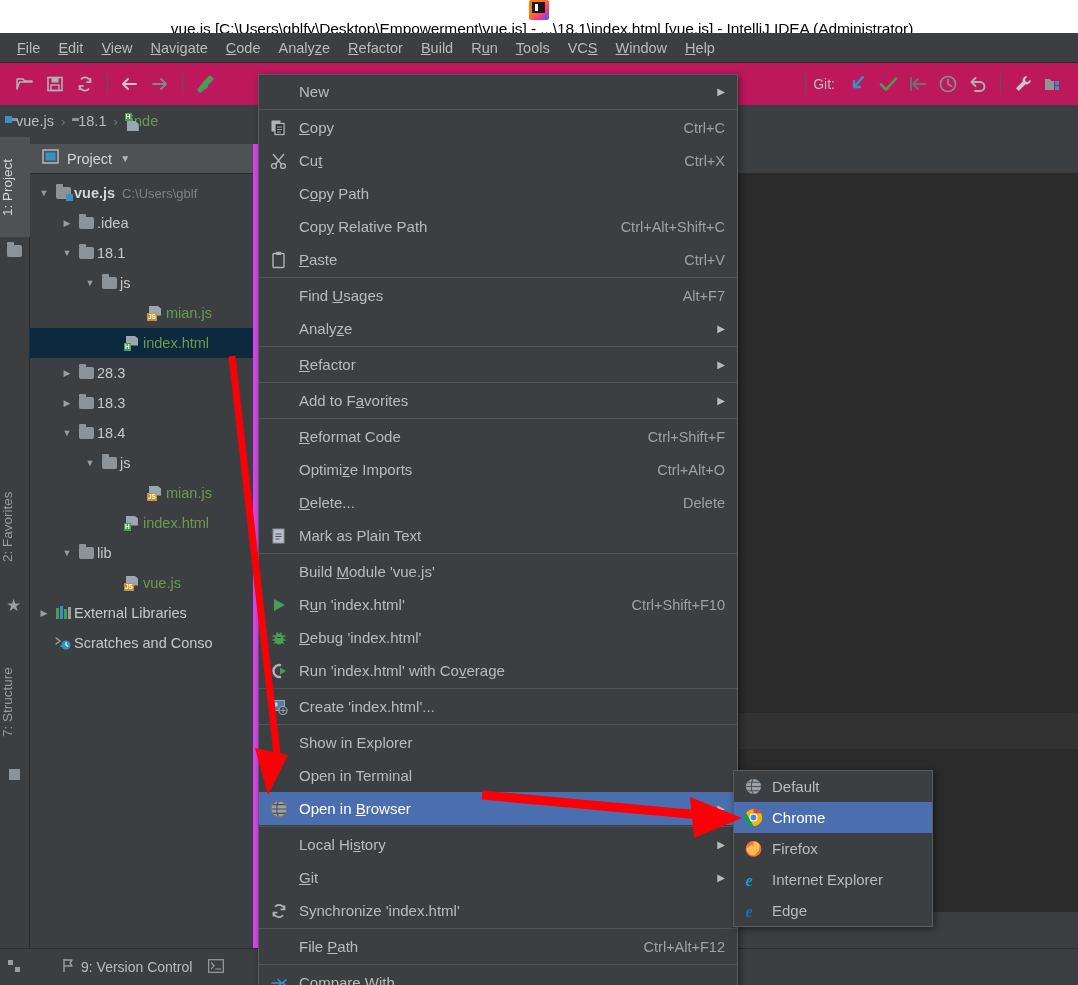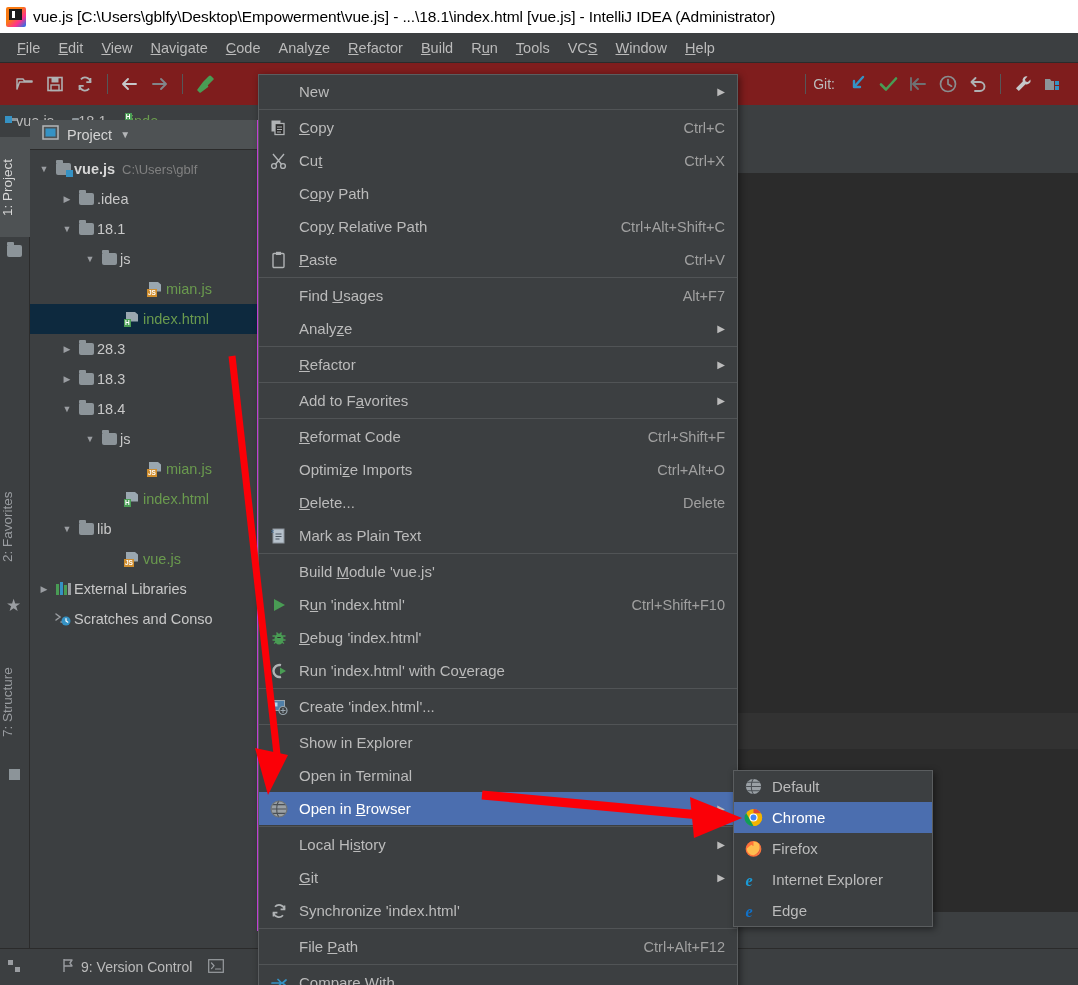--- a/index.html
+++ b/index.html
@@ -7,21 +7,21 @@
     width: 1078px; height: 985px;
     background: #3c3f41;
     font-family: "Liberation Sans", sans-serif;
     overflow: hidden;
   }
   #app { position: relative; width: 1078px; height: 985px; }
 
   
   .titlebar {
     position: absolute; left: 0; top: 0; width: 1078px; height: 33px;
-    background: #ffffff; display: flex; align-items: center; padding-left: 6px;
+    background: #ffffff; display: flex; align-items: center; padding-left: 6px; flex-direction: column;
   }
   .titlebar-icon {
     width: 20px; height: 20px; margin-right: 7px; position: relative; flex: none;
     background: linear-gradient(135deg,#f97a12 0%,#f97a12 40%,#ff318c 70%,#087cfa 100%);
     border-radius: 2px;
   }
   .titlebar-icon::after {
     content: ""; position: absolute; left: 3px; top: 2px; width: 13px; height: 11px;
     background: #1b1b1b;
   }
@@ -40,21 +40,21 @@
     border-bottom: 1px solid #2b2b2b;
   }
   .menubar-item {
     font-size: 14.5px; color: #bbbbbb; padding: 2px 9px; white-space: nowrap;
   }
   .menubar-item u { text-decoration: underline; }
 
   
   .toolbar {
     position: absolute; left: 0; top: 63px; width: 1078px; height: 42px;
-    background: #7f1d1d; display: flex; align-items: center; padding: 0 10px;
+    background: #be185d; display: flex; align-items: center; padding: 0 10px;
   }
   .tb-icon {
     width: 30px; height: 30px; display: flex; align-items: center; justify-content: center;
     color: #afb1b3; flex: none;
   }
   .tb-sep { width: 1px; height: 20px; background: #555759; margin: 0 7px; flex: none; }
   .tb-right { margin-left: auto; display: flex; align-items: center; }
   .git-label { font-size: 14px; color: #bbbbbb; margin-right: 8px; }
 
   
@@ -74,22 +74,22 @@
   .vtab {
     position: absolute; left: 0; width: 30px;
     writing-mode: vertical-rl; transform: rotate(180deg);
     font-size: 13.5px; color: #9a9da1; text-align: center;
     padding: 6px 0; white-space: nowrap;
   }
   .vtab.active { background: #4e5254; color: #d8d8d8; }
 
   
   .projectpanel {
-    position: absolute; left: 30px; top: 120px; width: 228px; height: 811px;
-    background: #3c3f41; border-right: 1px solid #d946ef;
+    position: absolute; left: 30px; top: 144px; width: 228px; height: 811px;
+    background: #3c3f41; border-right: 5px solid #d946ef;
   }
   .project-header {
     height: 30px; background: #4e5254; display: flex; align-items: center;
     padding-left: 12px; gap: 8px; border-bottom: 1px solid #2b2b2b;
   }
   .project-header-title { font-size: 14.5px; color: #d4d4d4; }
   .tree { padding-top: 4px; font-size: 14.5px; }
   .tree-row {
     height: 30px; display: flex; align-items: center; color: #c8c8c8;
     white-space: nowrap; padding-right: 4px;

